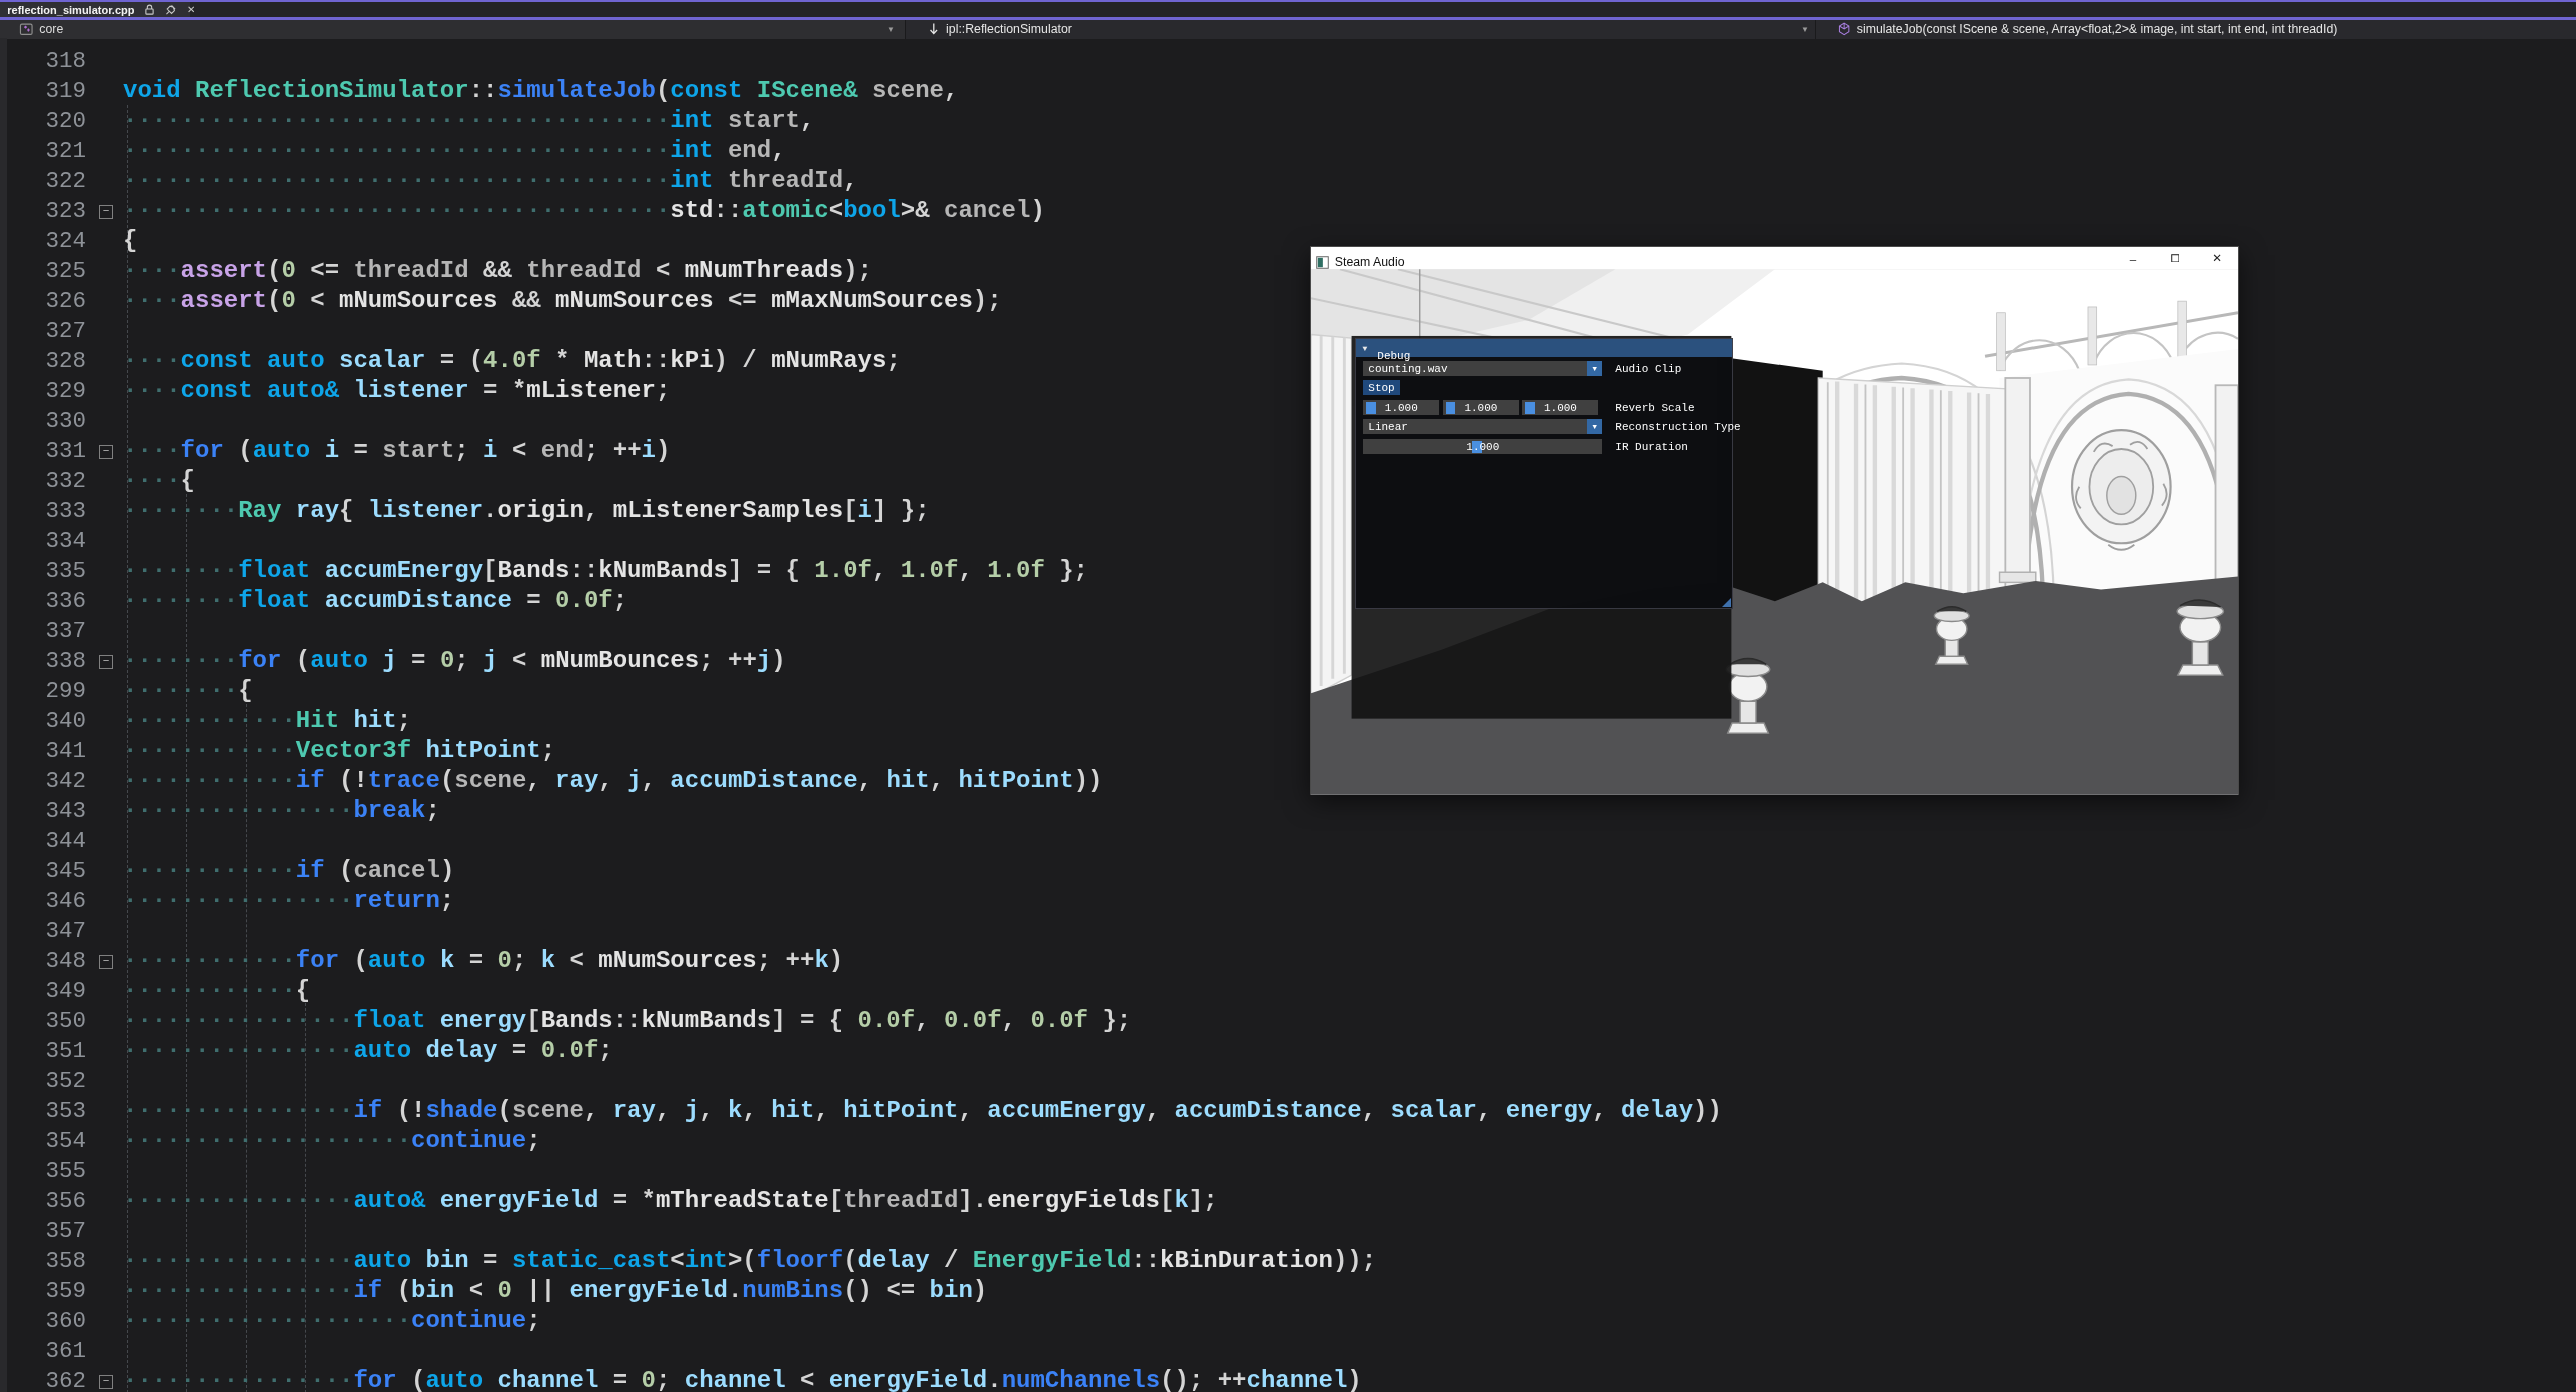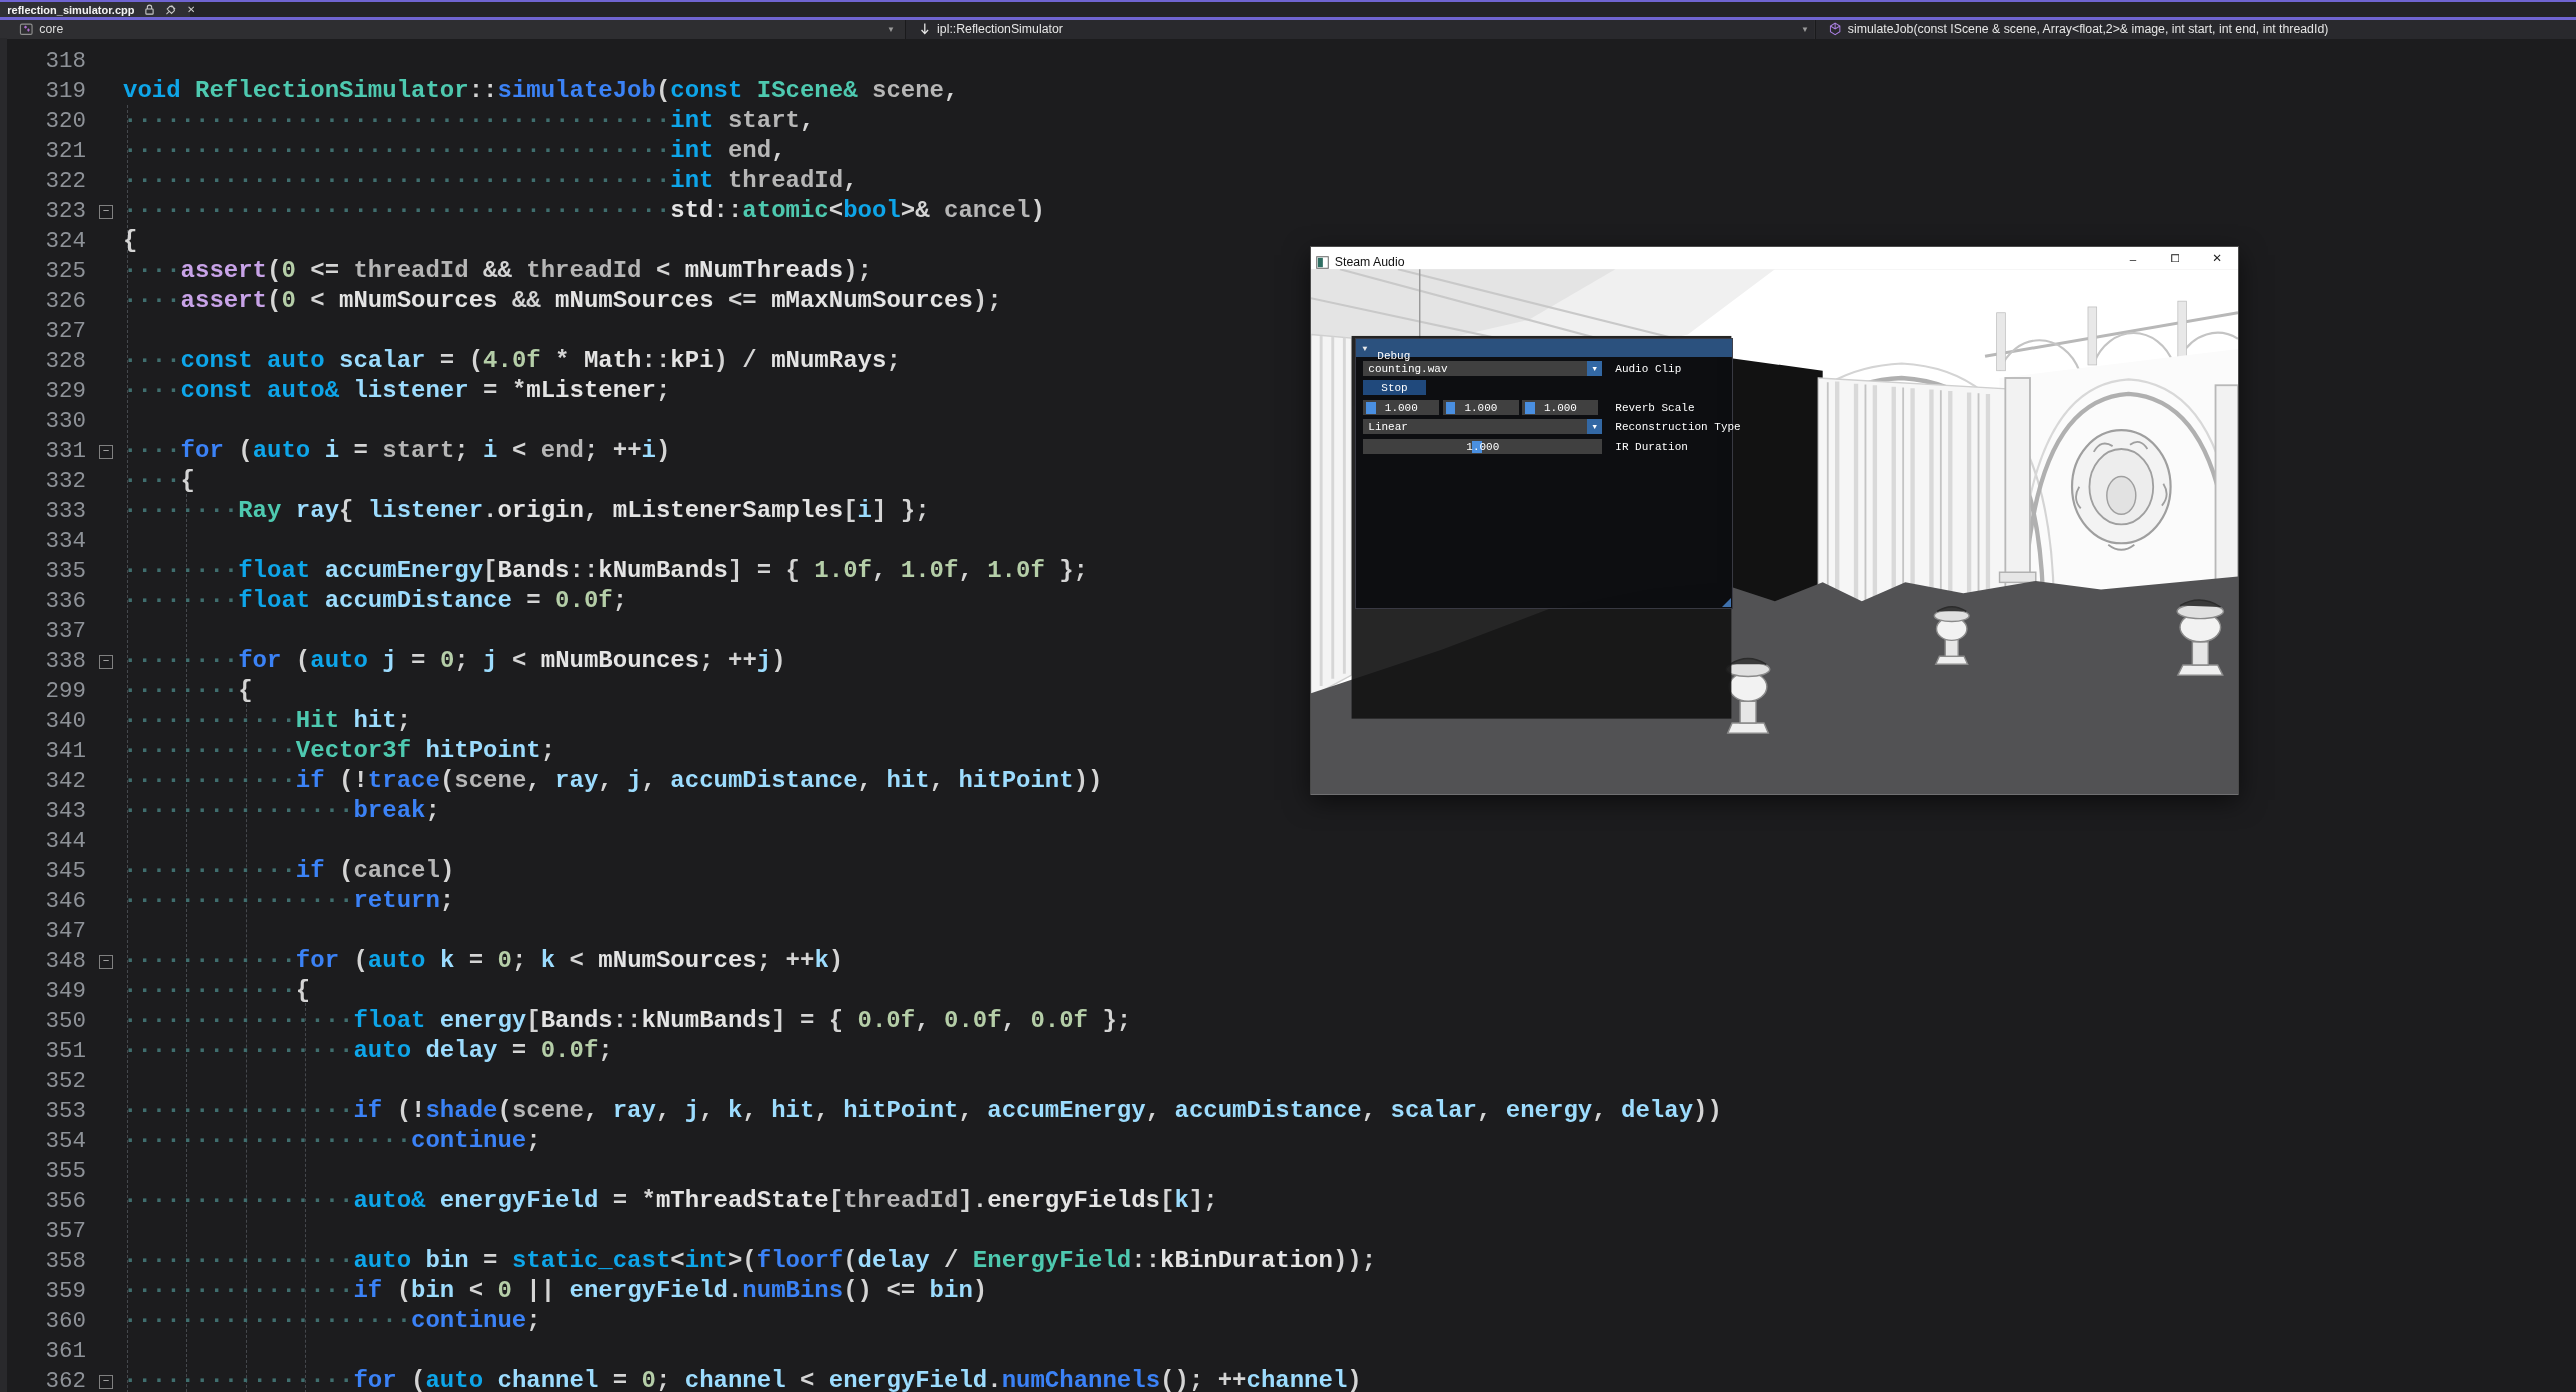--- a/index.html
+++ b/index.html
@@ -12,21 +12,21 @@
   .tab{position:absolute;left:0;top:0;height:15px;width:190px;background:#2f2f34;display:flex;align-items:center;}
   .tab-title{color:#f2f2f2;font-weight:bold;font-size:11px;padding-left:7.3px;white-space:nowrap;}
   .tab-ico{margin-left:10px;display:inline-flex;align-items:center;color:#c9c9c9;}
   .accent-bot{position:absolute;left:0;top:17.4px;width:100%;height:2.2px;background:#6f64d2;}
 
   
   .toolbar{position:absolute;left:0;top:19.6px;width:100%;height:19px;background:#2e2e31;}
   .proj{position:absolute;left:19px;top:0;height:19px;display:flex;align-items:center;gap:5.8px;color:#dcdcdc;font-size:12.3px;}
   .chev{position:absolute;top:0;height:19px;display:flex;align-items:center;color:#9a9a9a;font-size:8px;}
   .ctxbox{position:absolute;top:0;height:19px;background:#29292d;border-left:0.7px solid #1a1a1c;
-          display:flex;align-items:center;gap:6.5px;color:#e6e6e6;font-size:12.3px;padding-left:13px;white-space:nowrap;overflow:hidden;}
+          display:flex;align-items:center;gap:6.5px;color:#e6e6e6;font-size:12.3px;padding-left:22px;white-space:nowrap;overflow:hidden;}
 
   
   .leftstrip{position:absolute;left:0;top:38px;width:7.3px;height:1354px;background:#29292c;}
   .codewrap{position:absolute;left:0;top:46px;width:100%;}
   .guide{position:absolute;width:0;border-left:1.5px dashed #45484d;z-index:1;}
   .cl{display:flex;height:30px;line-height:30px;font-family:"Liberation Mono",monospace;
       font-size:24px;font-weight:700;position:relative;z-index:2;}
   .ln{width:86px;text-align:right;color:#8e9298;font-weight:400;font-size:22.5px;flex:none;}
   .fold{width:37px;flex:none;position:relative;}
   .fbox{position:absolute;left:13px;top:8.7px;width:12.3px;height:12.3px;border:0.7px solid #808080;
@@ -49,21 +49,21 @@
   .dbg{position:absolute;left:44px;top:69px;width:376px;height:269px;background:rgba(12,13,16,.93);
        border:0.7px solid rgba(110,110,128,.45);font-family:"Liberation Mono",monospace;color:#fff;font-size:11px;}
   .dbg-head{position:absolute;left:0;top:0;width:100%;height:18px;background:#2b517e;display:flex;align-items:center;}
   .dbg-head .tri{margin-left:6.5px;font-size:8px;color:#e8e8e8;}
   .dbg-head .ttl{margin-left:10px;margin-top:16px;}
   .row{position:absolute;left:7.3px;height:15px;display:flex;align-items:center;}
   .frame{background:#404040;height:15px;position:relative;display:flex;align-items:center;}
   .frame .fv{padding-left:5px;white-space:nowrap;}
   .combo-arrow{position:absolute;right:0;top:0;width:15px;height:15px;background:#3368a4;
                display:flex;align-items:center;justify-content:center;font-size:7.3px;color:#fff;}
-  .btn{background:#20497c;height:15px;display:flex;align-items:center;padding:0 18px;}
+  .btn{background:#20497c;height:15px;display:flex;align-items:center;padding:0 5px;}
   .grab{position:absolute;width:9.4px;height:12.3px;top:1.5px;background:#4a8fe0;}
   .cent{position:absolute;left:0;top:0;width:100%;height:15px;display:flex;align-items:center;justify-content:center;z-index:2;}
   .lbl{position:absolute;left:252px;white-space:nowrap;}
   .grip{position:absolute;right:0.7px;bottom:0.7px;width:0;height:0;border-left:9.4px solid transparent;border-bottom:9.4px solid #3f71ad;}
 </style>
 </head>
 <body>
 
 <div id="app">
 

